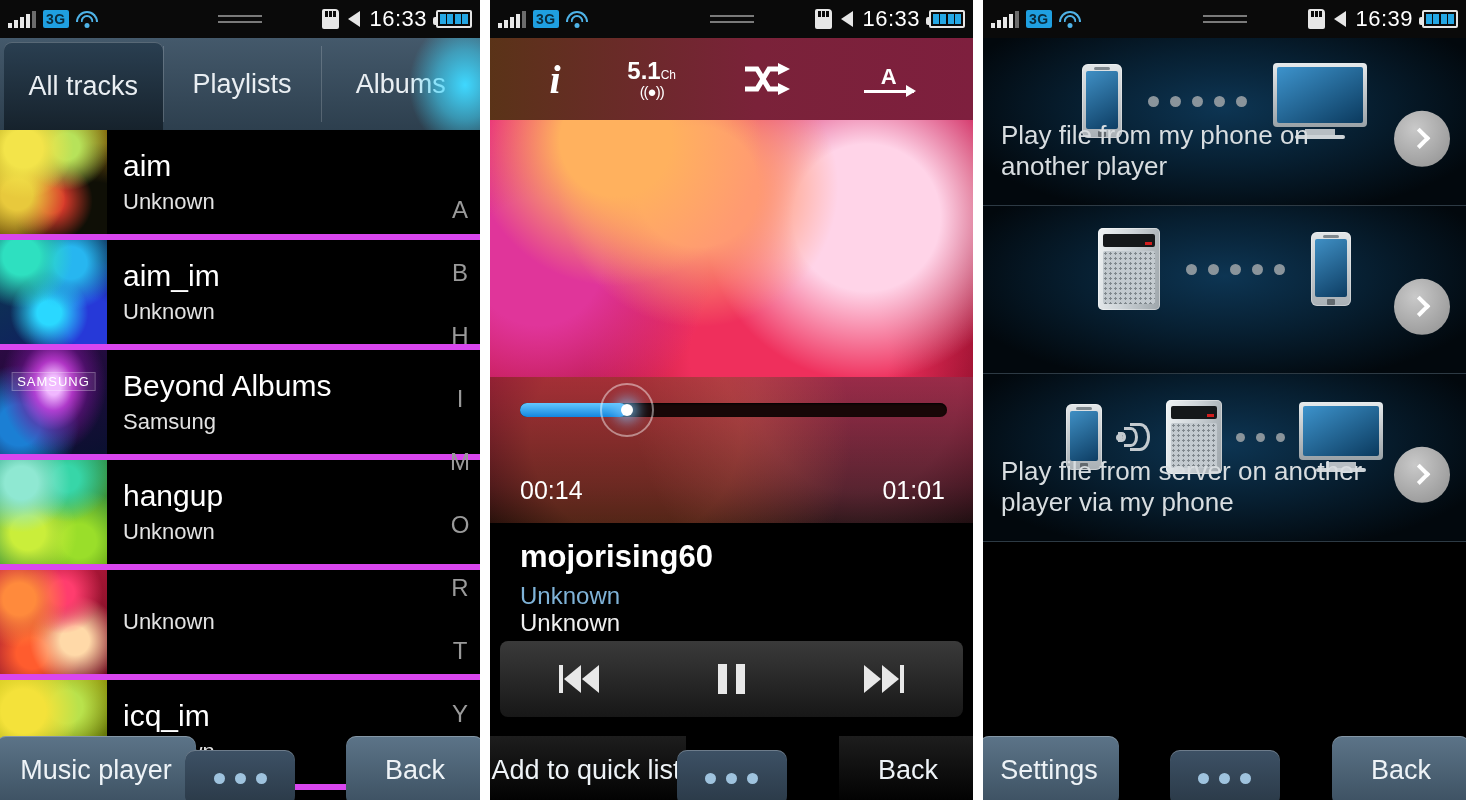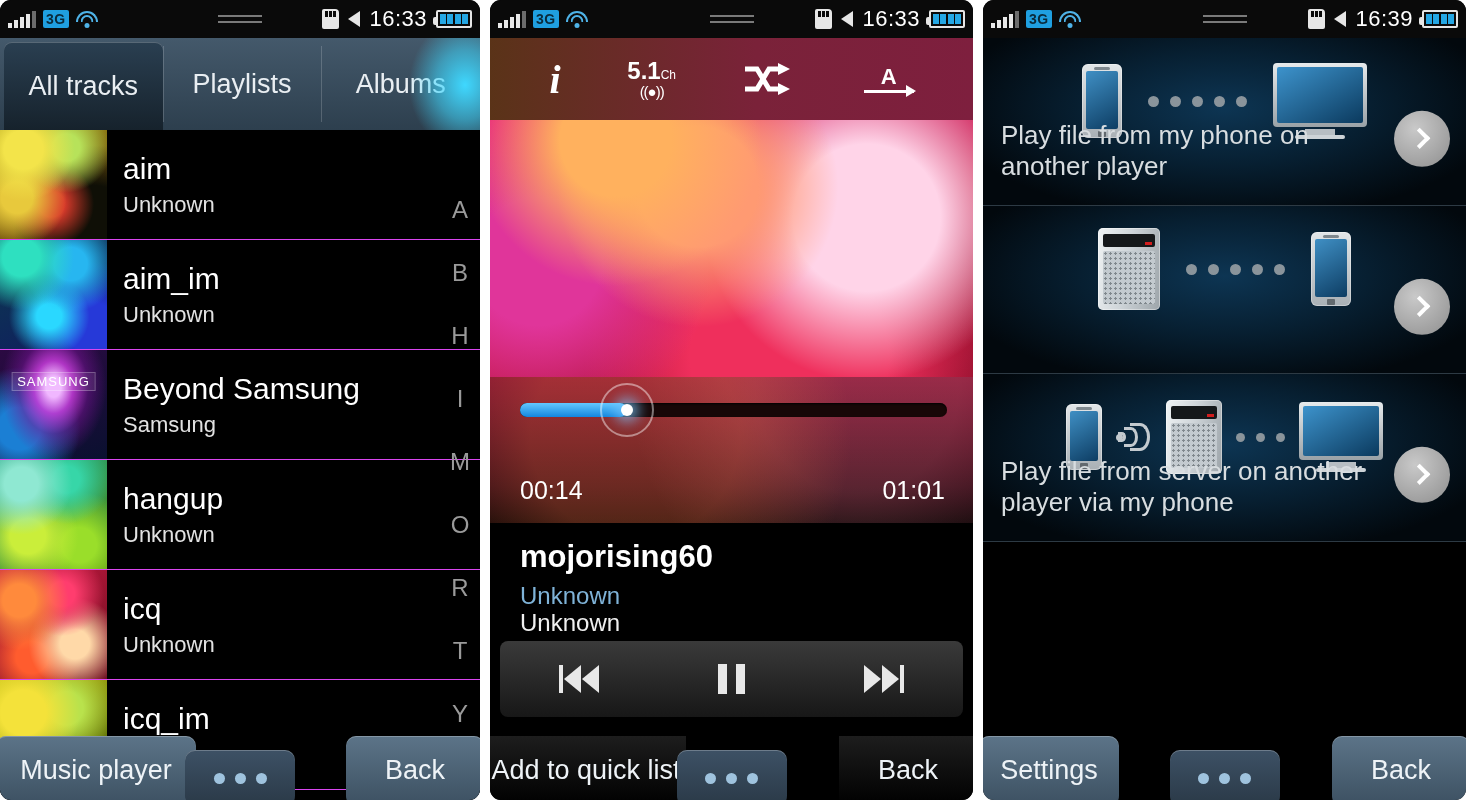--- a/index.html
+++ b/index.html
@@ -13,21 +13,20 @@
     display: flex;
     width: 1468px; height: 800px;
     background: #ffffff;
   }
   .panel {
     position: relative;
     height: 800px;
     background: #000;
     overflow: hidden;
     flex: none;
-    border-radius: 11px;
   }
   #panel-tracks { width: 480px; }
   .gap { width: 10px; height: 800px; background: #ffffff; flex: none; }
   #panel-player { width: 483px; }
   #panel-dlna  { width: 483px; }
 
   
   .statusbar {
     position: relative;
     height: 38px;
@@ -83,21 +82,21 @@
     box-shadow: inset 0 1px 0 rgba(255,255,255,0.22);
   }
   .tab.active::before { display:none; }
   .tabglow { position:absolute; right:-40px; top:-18px; width:110px; height:130px;
     background: radial-gradient(ellipse at center, #3fd8ff 0%, rgba(63,216,255,0.55) 38%, rgba(63,216,255,0) 72%);
     pointer-events:none; }
 
   
   .tracklist { position:relative; height:670px; background:#000; }
   .track { position:relative; height:110px; display:flex; align-items:stretch;
-    border-bottom:1px solid #d946ef; }
+    border-bottom:6px solid #d946ef; }
   .thumb { width:107px; flex:none; }
   .tmeta { flex:1; padding-left:16px; display:flex; flex-direction:column; justify-content:center; gap:10px; }
   .ttitle { color:#fff; font-size:30px; line-height:1; }
   .tartist { color:#e2e2e2; font-size:22px; line-height:1; }
   .indexbar { position:absolute; right:0; top:0; width:40px; height:100%;
     display:flex; flex-direction:column; align-items:center;
     justify-content:space-around; padding:48px 0 54px; pointer-events:none; }
   .indexbar b { color:#9a9a9a; font-size:24px; font-weight:normal; }
 
   
@@ -334,37 +333,36 @@
           <div class="ttitle">aim_im</div>
           <div class="tartist">Unknown</div>
         </div>
       </div>
 
       <div class="track">
         <div class="thumb art-s">
           <span class="logo">SAMSUNG</span>
         </div>
         <div class="tmeta">
-          <div class="ttitle">Beyond Samsung</div>
+          <div class="ttitle">Beyond Albums</div>
           <div class="tartist">Samsung</div>
         </div>
       </div>
 
       <div class="track">
         <div class="thumb art-g"></div>
         <div class="tmeta">
           <div class="ttitle">hangup</div>
           <div class="tartist">Unknown</div>
         </div>
       </div>
 
       <div class="track">
         <div class="thumb art-r"></div>
         <div class="tmeta">
-          <div class="ttitle">icq</div>
           <div class="tartist">Unknown</div>
         </div>
       </div>
 
       <div class="track">
         <div class="thumb art-y"></div>
         <div class="tmeta">
           <div class="ttitle">icq_im</div>
           <div class="tartist">Unknown</div>
         </div>

